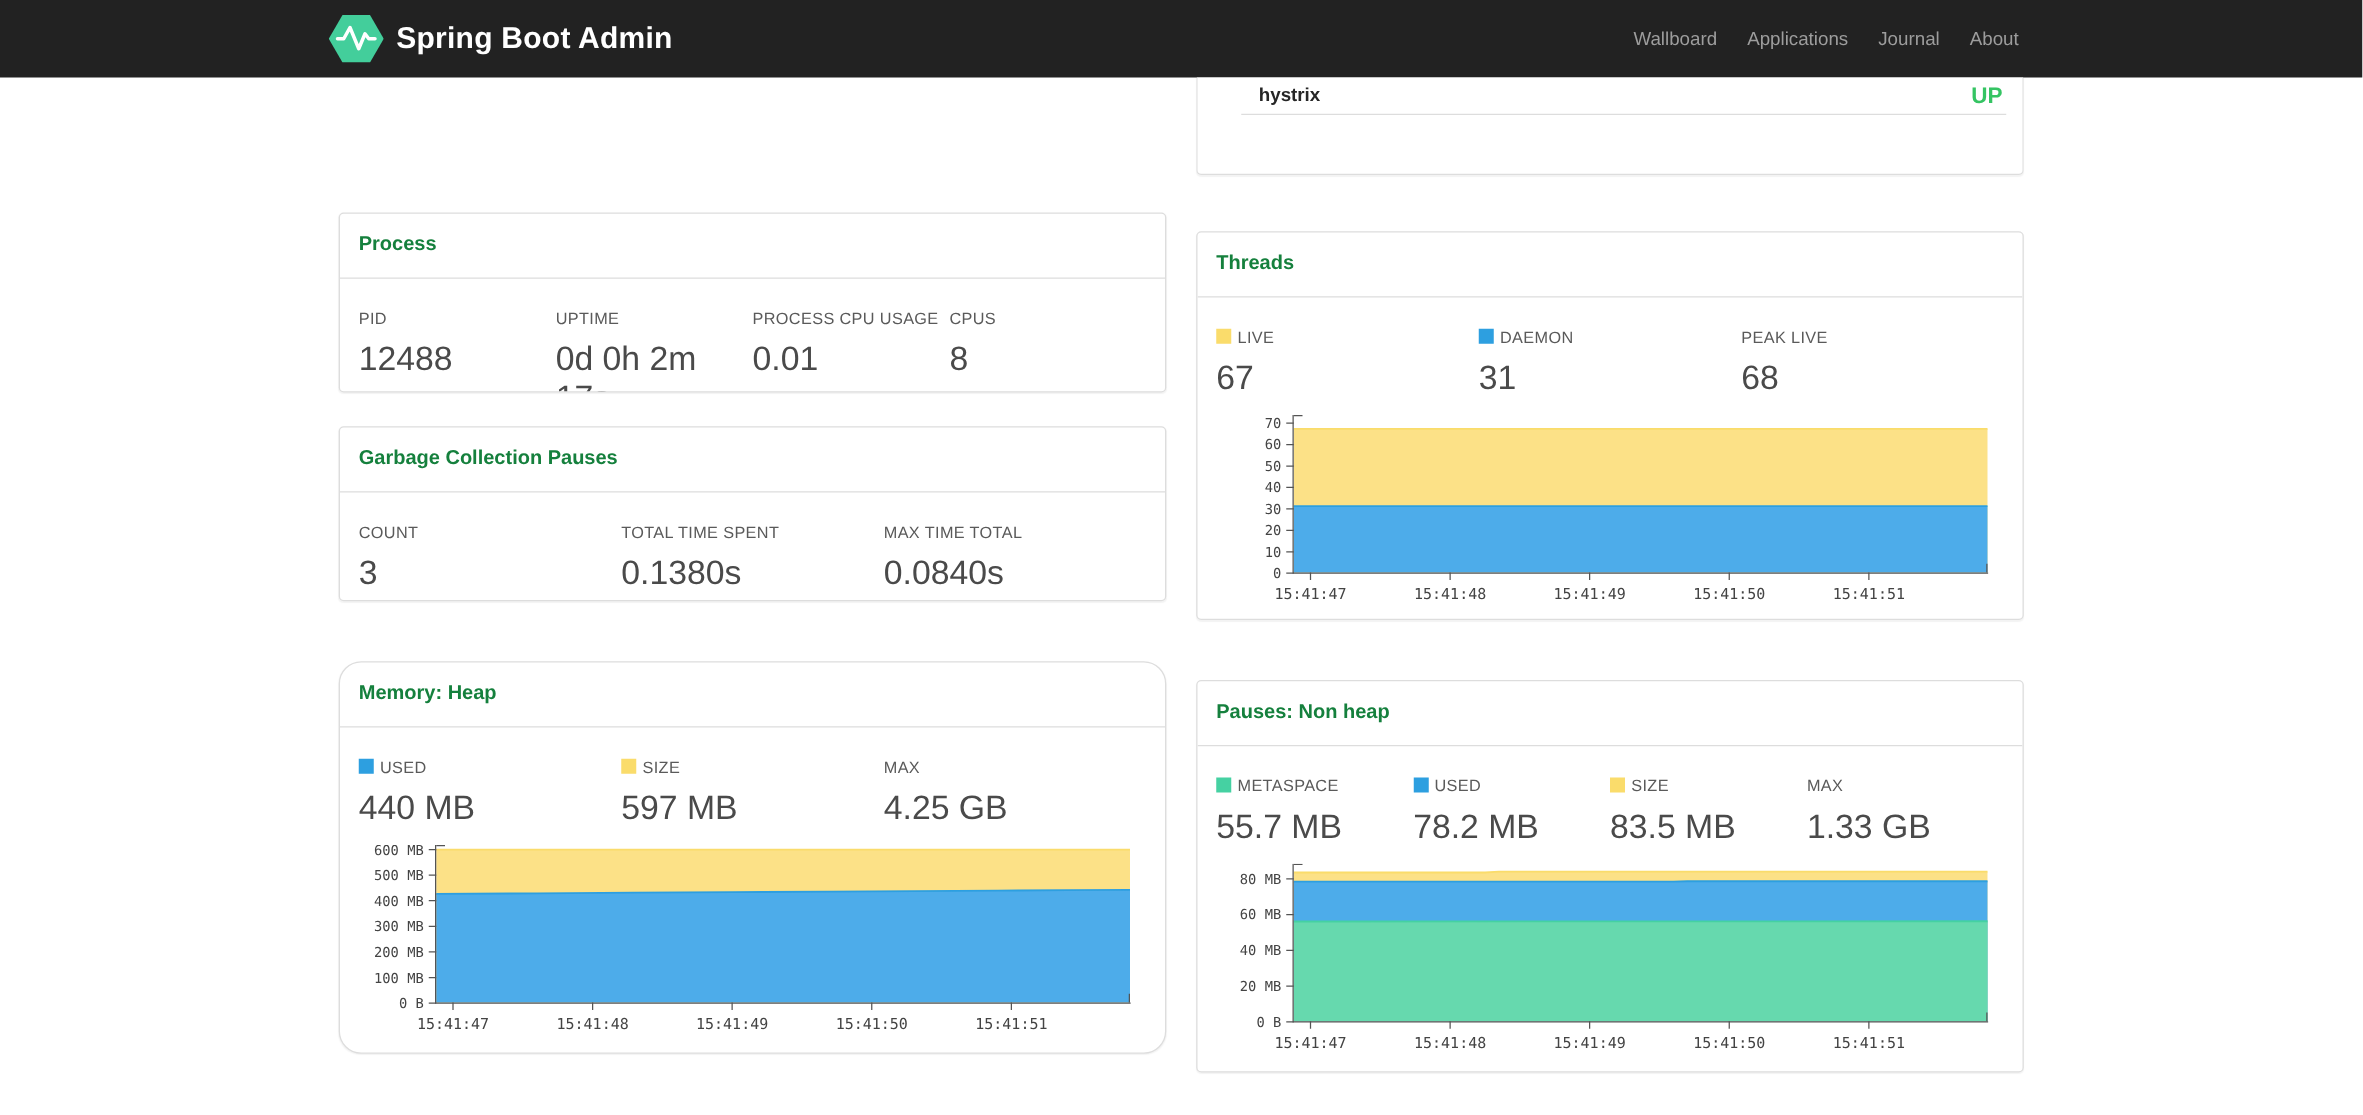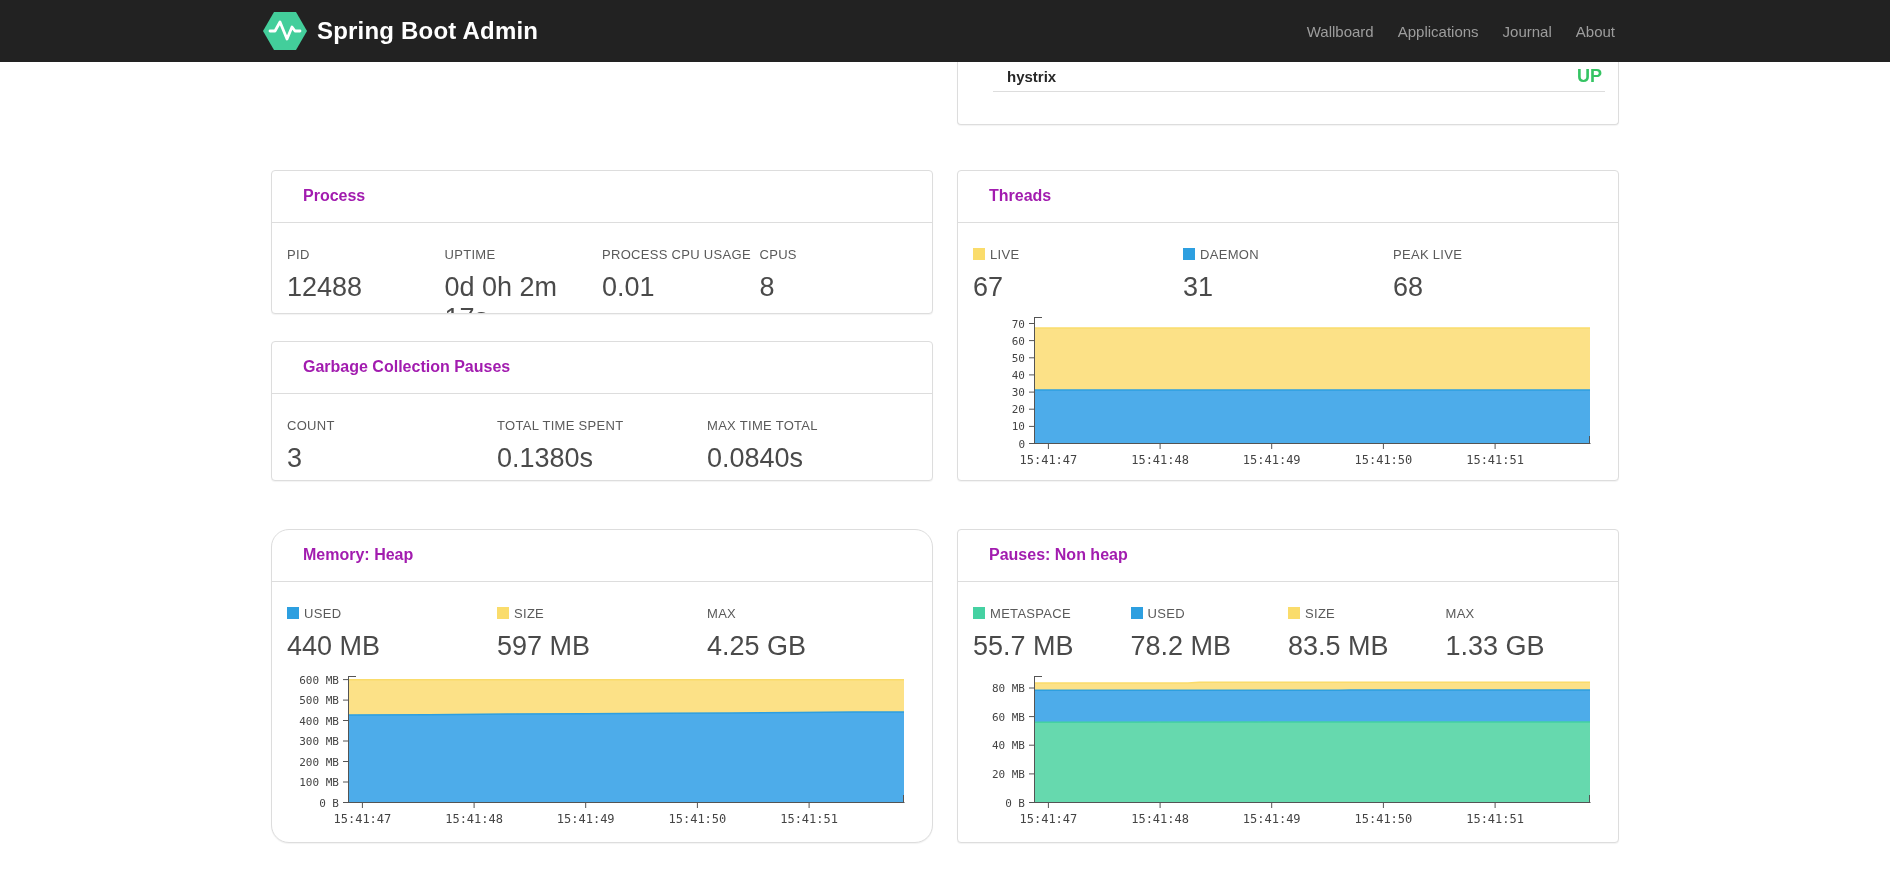--- a/index.html
+++ b/index.html
@@ -12,24 +12,24 @@
   .brand-text { color:#fff; font-size:24px; font-weight:bold; letter-spacing:0.2px; }
   .nav-links { margin-left:auto; display:flex; list-style:none; }
   .nav-links a { display:block; color:#9d9d9d; font-size:15px; padding:0 12px; line-height:45px; text-decoration:none; cursor:pointer; }
 
   
   .container { width:1348px; margin:0 auto; display:flex; gap:24px; }
   .col { width:662px; }
 
   .panel { background:#fff; border:1px solid #ddd; border-radius:4px; box-shadow:0 1px 1px rgba(0,0,0,.05); overflow:hidden; }
   .panel-heading { height:52px; padding:16px 15px 0; border-bottom:1px solid #ddd; }
-  .panel-title { font-size:16px; font-weight:bold; color:#a21caf;margin-left:16px; }
-
-  
-  .panel-health { height:63px; border-top:none; border-radius:0 0 4px 4px; }
+  .panel-title { font-size:16px; font-weight:bold; color:#15803d; }
+
+  
+  .panel-health { height:78px; border-top:none; border-radius:0 0 4px 4px; }
   .health-row { height:30px; display:flex; align-items:center; justify-content:space-between; margin:0 13px 0 35px; border-bottom:1px solid #ddd; padding-left:14px; }
   .health-name { font-size:15px; font-weight:bold; color:#262626; }
   .health-status { font-size:18px; font-weight:bold; padding-right:3px; }
 
   
   .stats { display:flex; padding:24px 15px 0; }
   .stat { flex:1; text-align:left; }
   .stat-label { font-size:13px; color:#5a5a5a; letter-spacing:0.3px; white-space:nowrap; }
   .stat-value { font-size:27px; color:#4a4a4a; margin-top:10px; }
   .sw { display:inline-block; width:12px; height:12px; margin-right:5px; vertical-align:-1px; }

